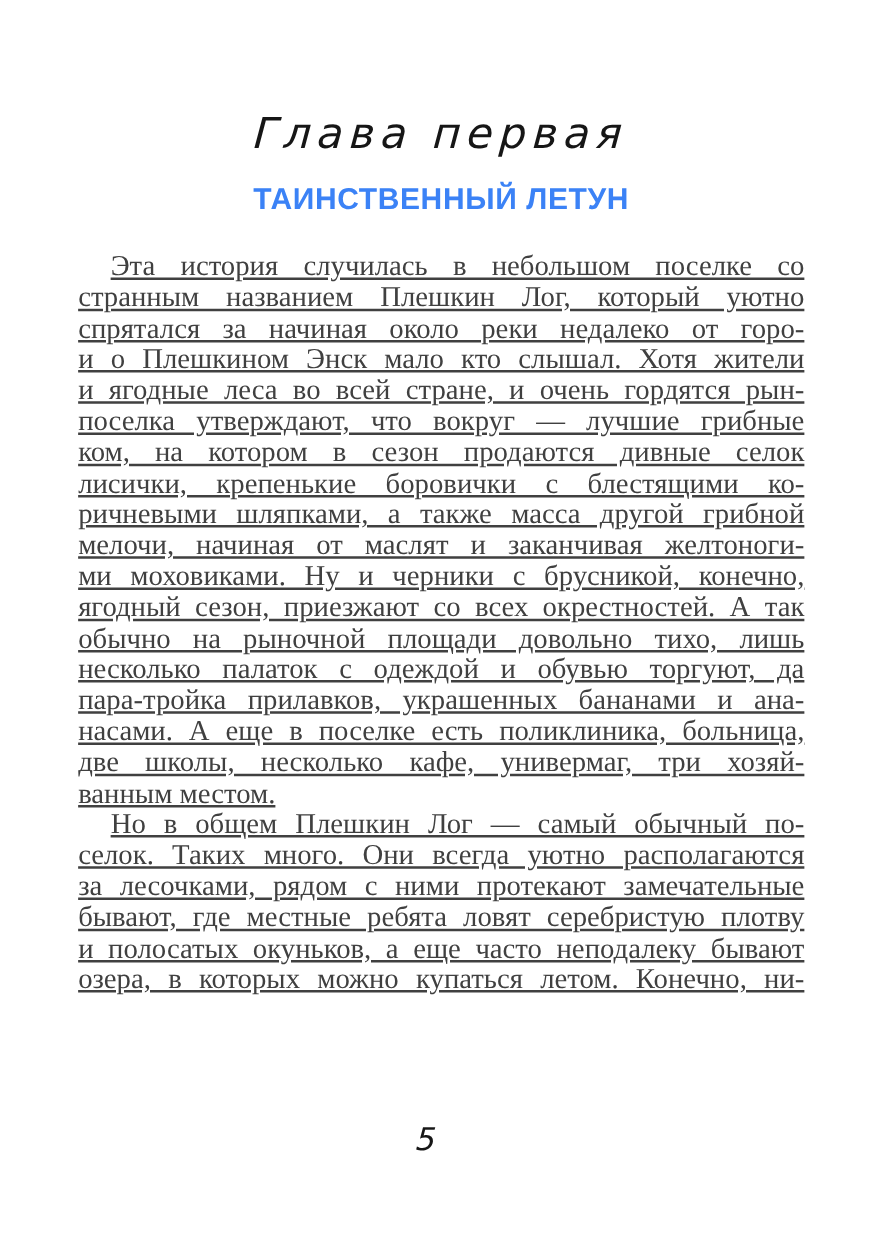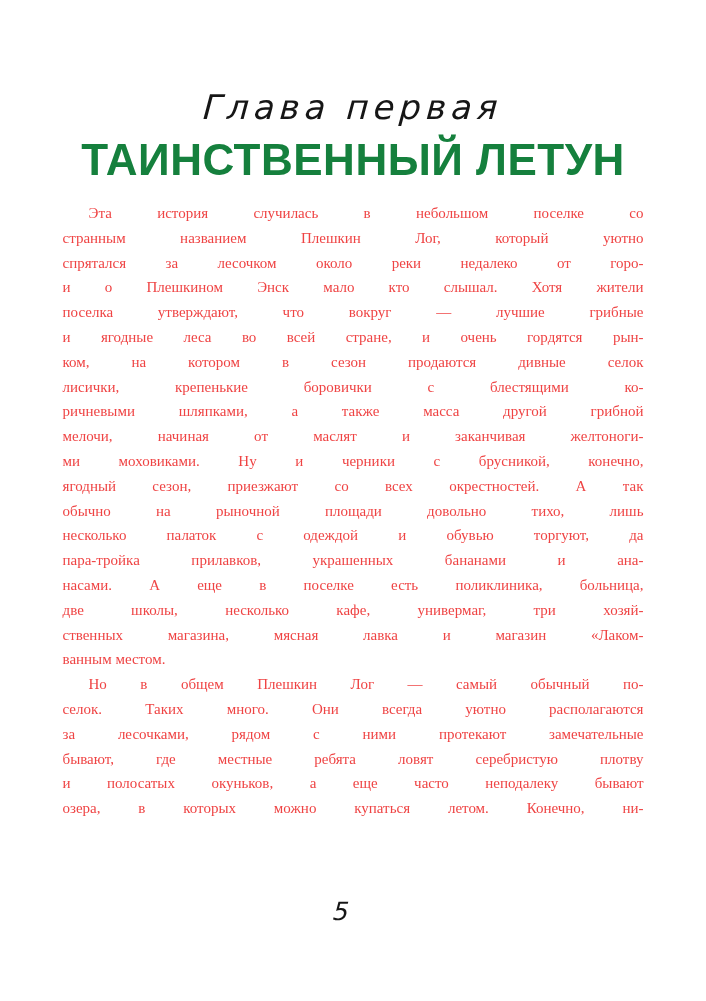--- a/index.html
+++ b/index.html
@@ -23,30 +23,31 @@
     font-size: 34px;
     letter-spacing: 5px;
     color: #161616;
     line-height: 46px;
     transform: skewX(-4deg);
   }
   .chapter-title {
     margin-top: 8px;
     font-family: "Liberation Sans", "DejaVu Sans", sans-serif;
     font-weight: 700;
-    font-size: 44px;
+    font-size: 24px;
     letter-spacing: 0.5px;
-    color: #15803d;
+    color: #3b82f6;
     line-height: 44px;
   }
   .body-text {
     width: 581px;
     margin: 19px auto 0 auto;
-    font-size: 15px;
-    color: #ef4444;
+    font-size: 23px;
+    color: #404040;
+    text-decoration: underline;
   }
   .line {
     width: 100%;
     height: 24.8px;
     line-height: 24.8px;
     text-align: justify;
     text-align-last: justify;
     white-space: nowrap;
   }
   .line.indent { text-indent: 26px; }
@@ -73,36 +74,35 @@
   <div class="heading-block">
     <div class="chapter-script">Глава первая</div>
     <div class="chapter-title">ТАИНСТВЕННЫЙ ЛЕТУН</div>
   </div>
 
   <div class="body-text">
 
     <div>
       <div class="line indent">Эта история случилась в небольшом поселке со</div>
       <div class="line">странным названием Плешкин Лог, который уютно</div>
-      <div class="line">спрятался за лесочком около реки недалеко от горо-</div>
+      <div class="line">спрятался за начиная около реки недалеко от горо-</div>
       <div class="line">и о Плешкином Энск мало кто слышал. Хотя жители</div>
+      <div class="line">и ягодные леса во всей стране, и очень гордятся рын-</div>
       <div class="line">поселка утверждают, что вокруг — лучшие грибные</div>
-      <div class="line">и ягодные леса во всей стране, и очень гордятся рын-</div>
       <div class="line">ком, на котором в сезон продаются дивные селок</div>
       <div class="line">лисички, крепенькие боровички с блестящими ко-</div>
       <div class="line">ричневыми шляпками, а также масса другой грибной</div>
       <div class="line">мелочи, начиная от маслят и заканчивая желтоноги-</div>
       <div class="line">ми моховиками. Ну и черники с брусникой, конечно,</div>
       <div class="line">ягодный сезон, приезжают со всех окрестностей. А так</div>
       <div class="line">обычно на рыночной площади довольно тихо, лишь</div>
       <div class="line">несколько палаток с одеждой и обувью торгуют, да</div>
       <div class="line">пара-тройка прилавков, украшенных бананами и ана-</div>
       <div class="line">насами. А еще в поселке есть поликлиника, больница,</div>
       <div class="line">две школы, несколько кафе, универмаг, три хозяй-</div>
-      <div class="line">ственных магазина, мясная лавка и магазин «Лаком-</div>
       <div class="line endpara">ванным местом.</div>
     </div>
 
     <div>
       <div class="line indent">Но в общем Плешкин Лог — самый обычный по-</div>
       <div class="line">селок. Таких много. Они всегда уютно располагаются</div>
       <div class="line">за лесочками, рядом с ними протекают замечательные</div>
       <div class="line">бывают, где местные ребята ловят серебристую плотву</div>
       <div class="line">и полосатых окуньков, а еще часто неподалеку бывают</div>
       <div class="line">озера, в которых можно купаться летом. Конечно, ни-</div>

